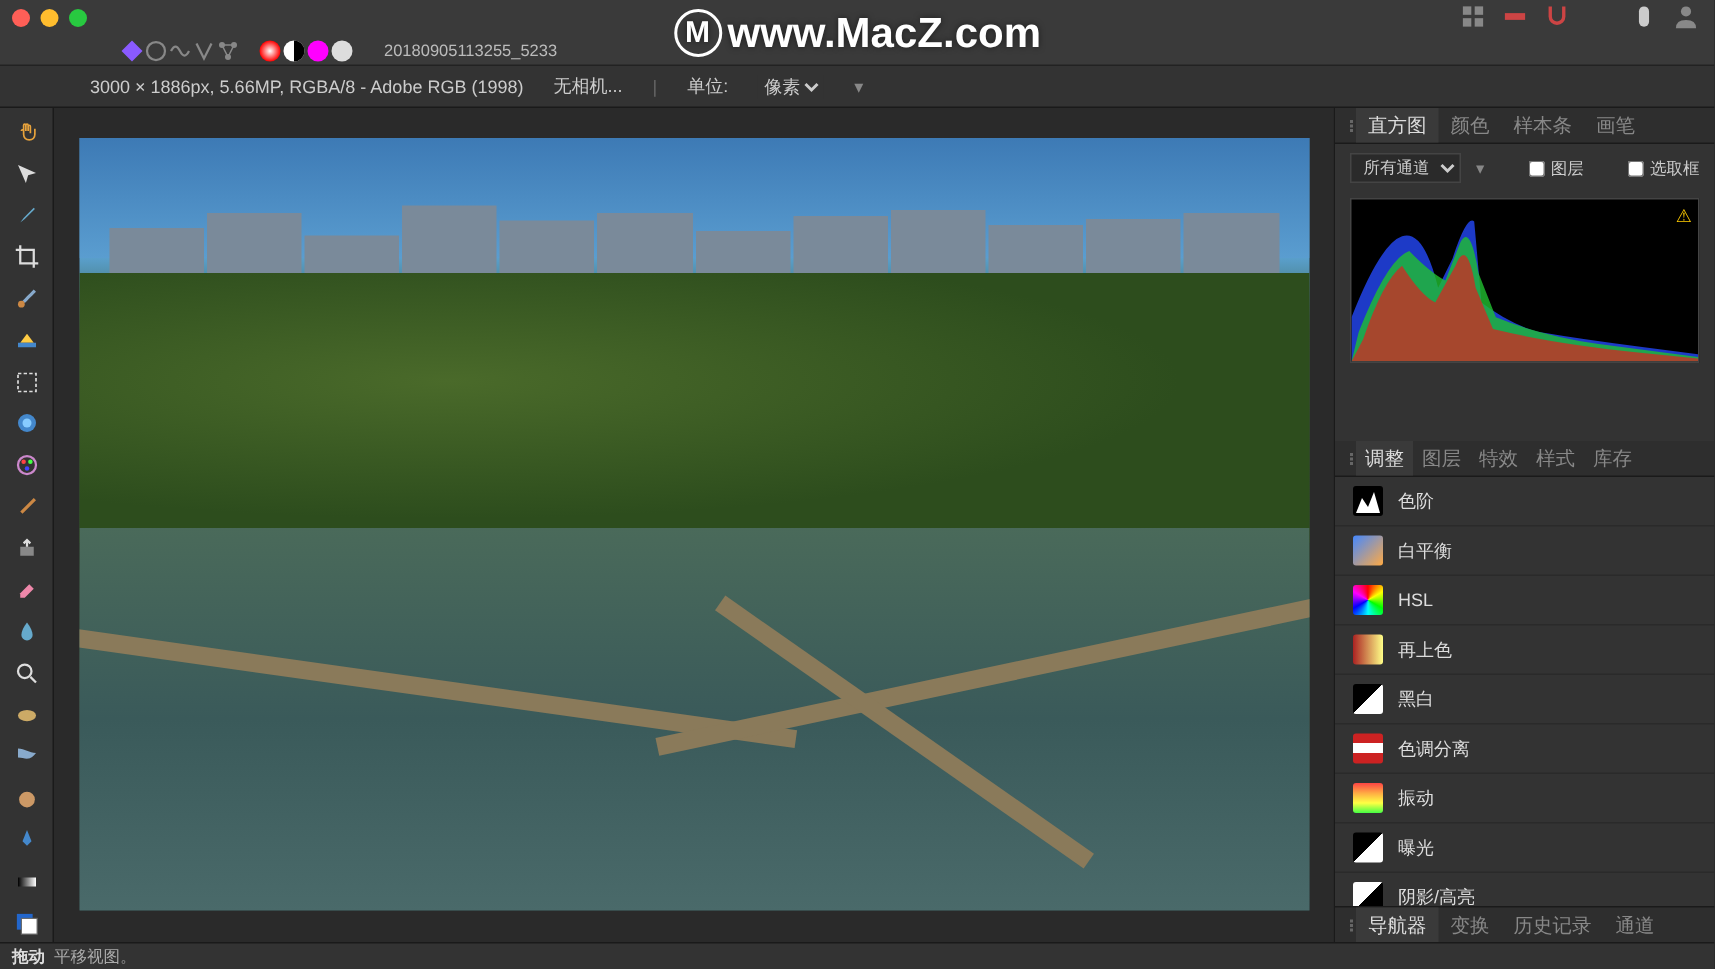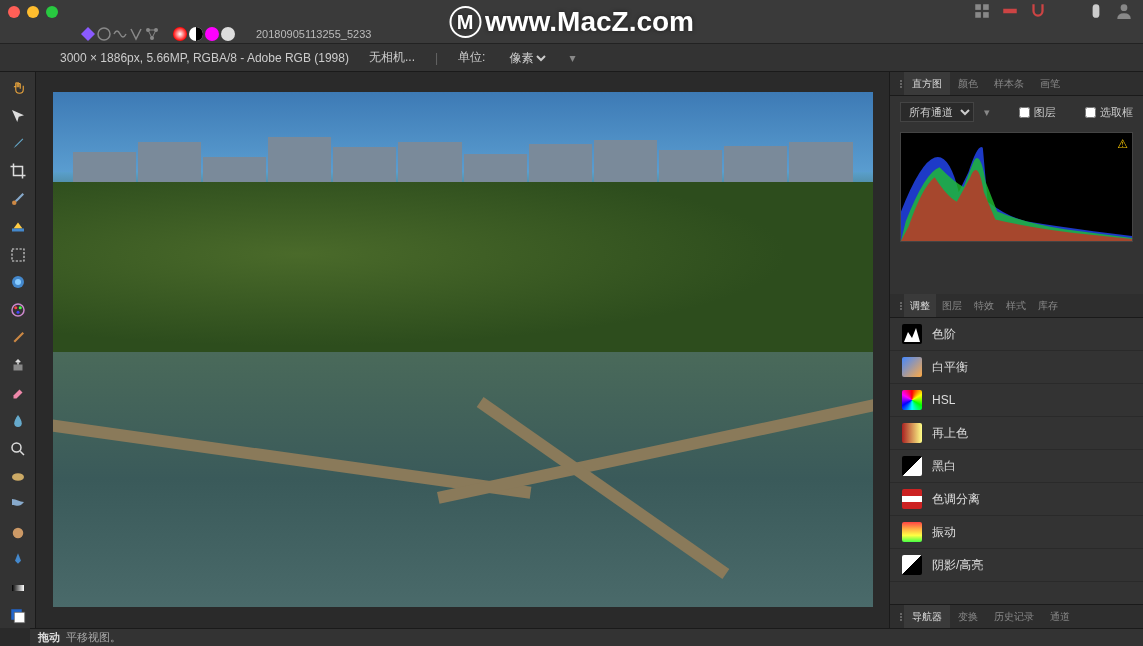--- a/index.html
+++ b/index.html
@@ -34,21 +34,21 @@
 .trees { position:absolute; top:90px; left:0; right:0; height:180px; background: radial-gradient(ellipse at 30% 40%, #4a6a2a 0%, #2d4d1d 60%), #3a5a2a;}
 .water { position:absolute; top:260px; left:0; right:0; bottom:0; background: linear-gradient(180deg, #4a6a5a 0%, #3a5a5a 50%, #4a6a6a 100%);}
 .bridge { position:absolute; background:#8a7a5a; height:12px; }
 .b1 { top:360px; left:-20px; width:500px; transform:rotate(8deg);}
 .b2 { top:350px; left:380px; width:480px; transform:rotate(-12deg);}
 .b3 { top:390px; left:400px; width:300px; transform:rotate(35deg);}
 
 .right-panel { width: 254px; background: #333; display: flex; flex-direction: column; border-left:1px solid #1a1a1a;}
 
 .panel-tabs { display: flex; height: 24px; background: #2e2e2e; border-bottom: 1px solid #1a1a1a; align-items:center; padding-left:8px;}
-.panel-tab { padding: 0 8px; font-size: 10px; color: #888; cursor: pointer; height:100%; display:flex; align-items:center;}
+.panel-tab { padding: 0 8px; font-size: 13px; color: #888; cursor: pointer; height:100%; display:flex; align-items:center;}
 .panel-tab.active { color: #ddd; background:#3a3a3a; }
 .panel-drag { width:6px; display:flex; flex-direction:column; gap:1px; padding:4px 2px;}
 .panel-drag span{width:2px;height:2px;background:#666;}
 
 .histogram-controls { padding: 6px 10px; display: flex; align-items: center; gap: 10px; font-size: 11px; }
 .histogram-controls select { background: #2a2a2a; color: #ccc; border: 1px solid #444; padding: 2px 4px; font-size: 11px; }
 .chk { display:flex; align-items:center; gap:4px; margin-left:auto;}
 .chk input { width:11px; height:11px;}
 
 .histogram { height: 110px; background: #000; margin: 4px 10px 8px; position: relative; border:1px solid #444;}
@@ -59,21 +59,21 @@
 .adjust-tabs { display:flex; height:24px; background:#2e2e2e; border-bottom:1px solid #1a1a1a; align-items:center; padding-left:8px;margin-top:44px;}
 .adjust-tabs .panel-tab { padding:0 6px;}
 
 .adjust-list { display:flex; flex-direction:column; }
 .adjust-item { display:flex; align-items:center; gap:10px; padding:6px 12px; cursor:pointer; border-bottom:1px solid #2a2a2a; min-height:30px;}
 .adjust-icon { width:20px; height:20px; border-radius:2px; flex-shrink:0; display:flex; align-items:center; justify-content:center;}
 .adjust-label { font-size:12px; color:#ddd;}
 
 .nav-tabs { display:flex; height:24px; background:#2e2e2e; border-top:1px solid #1a1a1a; align-items:center; padding-left:8px;}
 
-.status-bar { height: 18px; background: #333; display: flex; align-items: center; padding: 0 8px; font-size: 11px; color: #aaa; border-top:1px solid #1a1a1a;margin-left:30px;}
+.status-bar { height: 18px; background: #333; display: flex; align-items: center; padding: 0 8px; font-size: 11px; color: #aaa; border-top:1px solid #1a1a1a;}
 .status-bar b { color:#ddd; margin-right:6px;}
 
 .watermark { position:absolute; top:6px; left:50%; transform:translateX(-50%); color:#fff; font-size:28px; font-weight:bold; z-index:100; pointer-events:none; text-shadow:0 0 4px rgba(0,0,0,0.5); display:flex; align-items:center; gap:4px;}
 .watermark .wm-icon { width:32px; height:32px; border:2px solid #fff; border-radius:50%; display:flex; align-items:center; justify-content:center; font-size:20px;}
 
 .top-extra { position:absolute; top:2px; right:10px; display:flex; gap:10px; align-items:center;}
 .top-extra .ticon{ width:18px; height:18px;}
 </style>
 </head>
 <body>
@@ -412,20 +412,24 @@
         </div>
         <div class="adjust-item">
           <div class="adjust-icon" style="background:linear-gradient(180deg,#c22 33%,#fff 33% 66%,#c22 66%)"></div>
           <span class="adjust-label">色调分离</span>
         </div>
         <div class="adjust-item">
           <div class="adjust-icon" style="background:linear-gradient(180deg,#f44,#fa4,#ff4,#4f4)"></div>
           <span class="adjust-label">振动</span>
         </div>
         <div class="adjust-item">
+          <div class="adjust-icon" style="background:linear-gradient(135deg,#000 50%,#fff 50%)"></div>
+          <span class="adjust-label">曝光</span>
+        </div>
+        <div class="adjust-item">
           <div class="adjust-icon" style="background:linear-gradient(135deg,#fff 50%,#000 50%)"></div>
           <span class="adjust-label">阴影/高亮</span>
         </div>
       </div>
     </div>
 
     <div class="nav-tabs">
       <div class="panel-drag">
           <span></span>
           <span></span>

